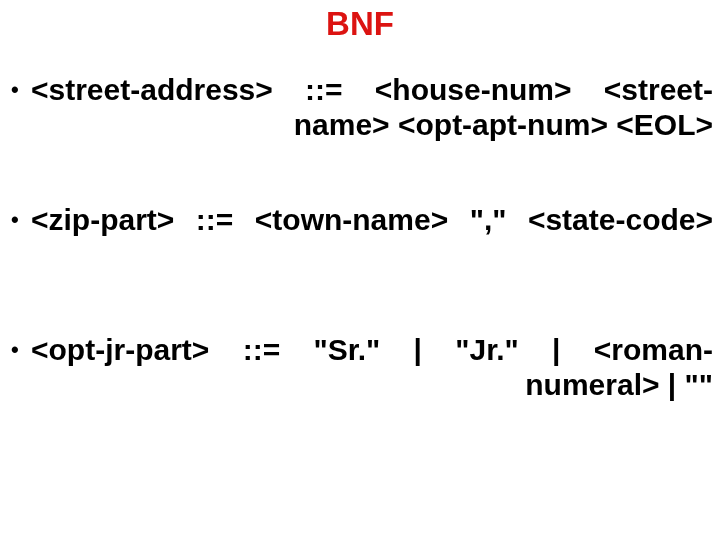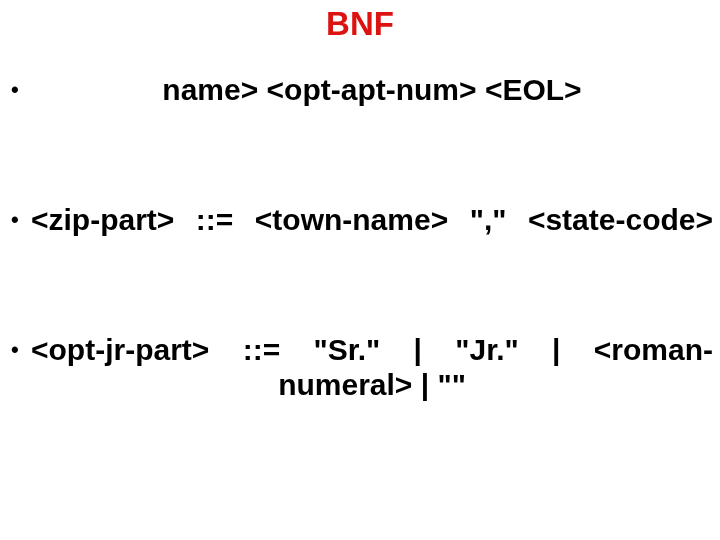--- a/index.html
+++ b/index.html
@@ -36,36 +36,37 @@
   .b1 { top: 72px; }
   .b2 { top: 202px; }
   .b3 { top: 332px; }
   .marker {
     position: absolute;
     left: -20px; top: 0;
     font-size: 22px;
     line-height: 35px;
     color: #000000;
   }
-  .line { text-align: center; white-space: normal; }
+  .line { text-align: right; white-space: normal; }
   .line.just {
     text-align: justify;
     -moz-text-align-last: justify;
     text-align-last: justify;
   }
 </style>
 </head>
 <body>
 
 <div class="slide">
 
   <div class="title">BNF</div>
 
   <div class="bullet b1">
     <span class="marker">•</span>
+    <div class="line just">&lt;street-address&gt; ::= &lt;house-num&gt; &lt;street-</div>
     <div class="line">name&gt; &lt;opt-apt-num&gt; &lt;EOL&gt;</div>
   </div>
 
   <div class="bullet b2">
     <span class="marker">•</span>
     <div class="line just">&lt;zip-part&gt; ::= &lt;town-name&gt; "," &lt;state-code&gt;</div>
   </div>
 
   <div class="bullet b3">
     <span class="marker">•</span>

